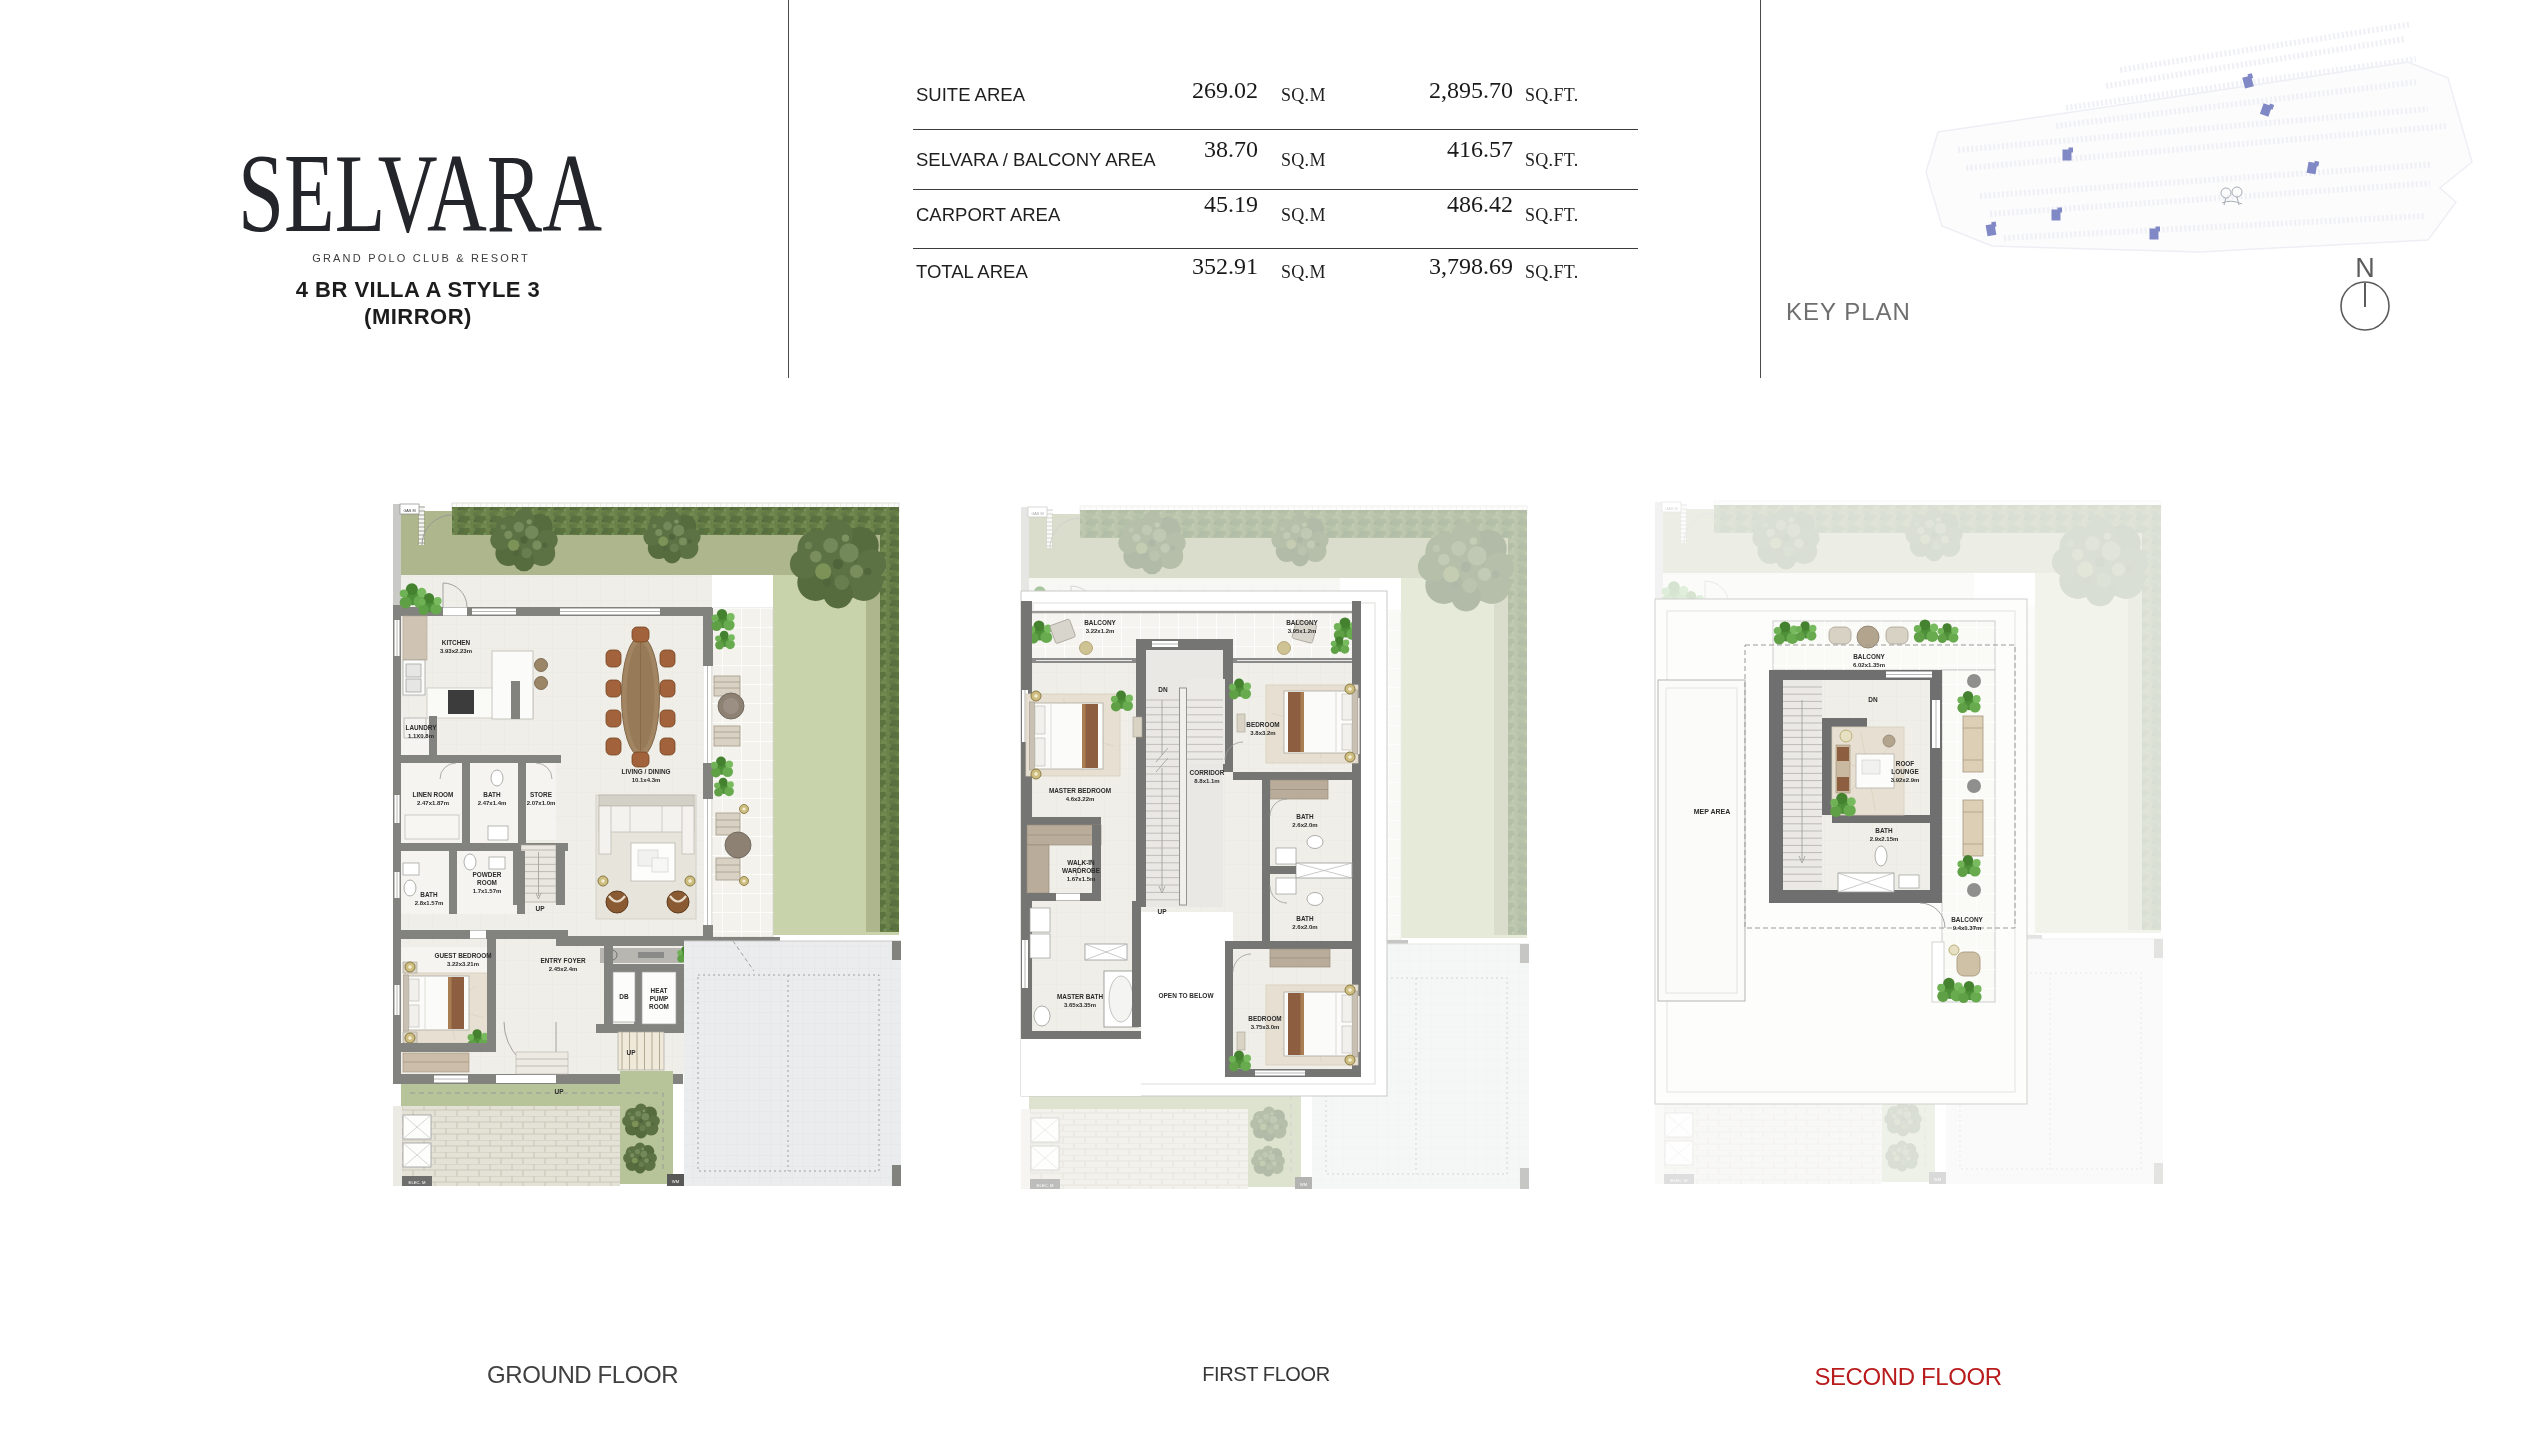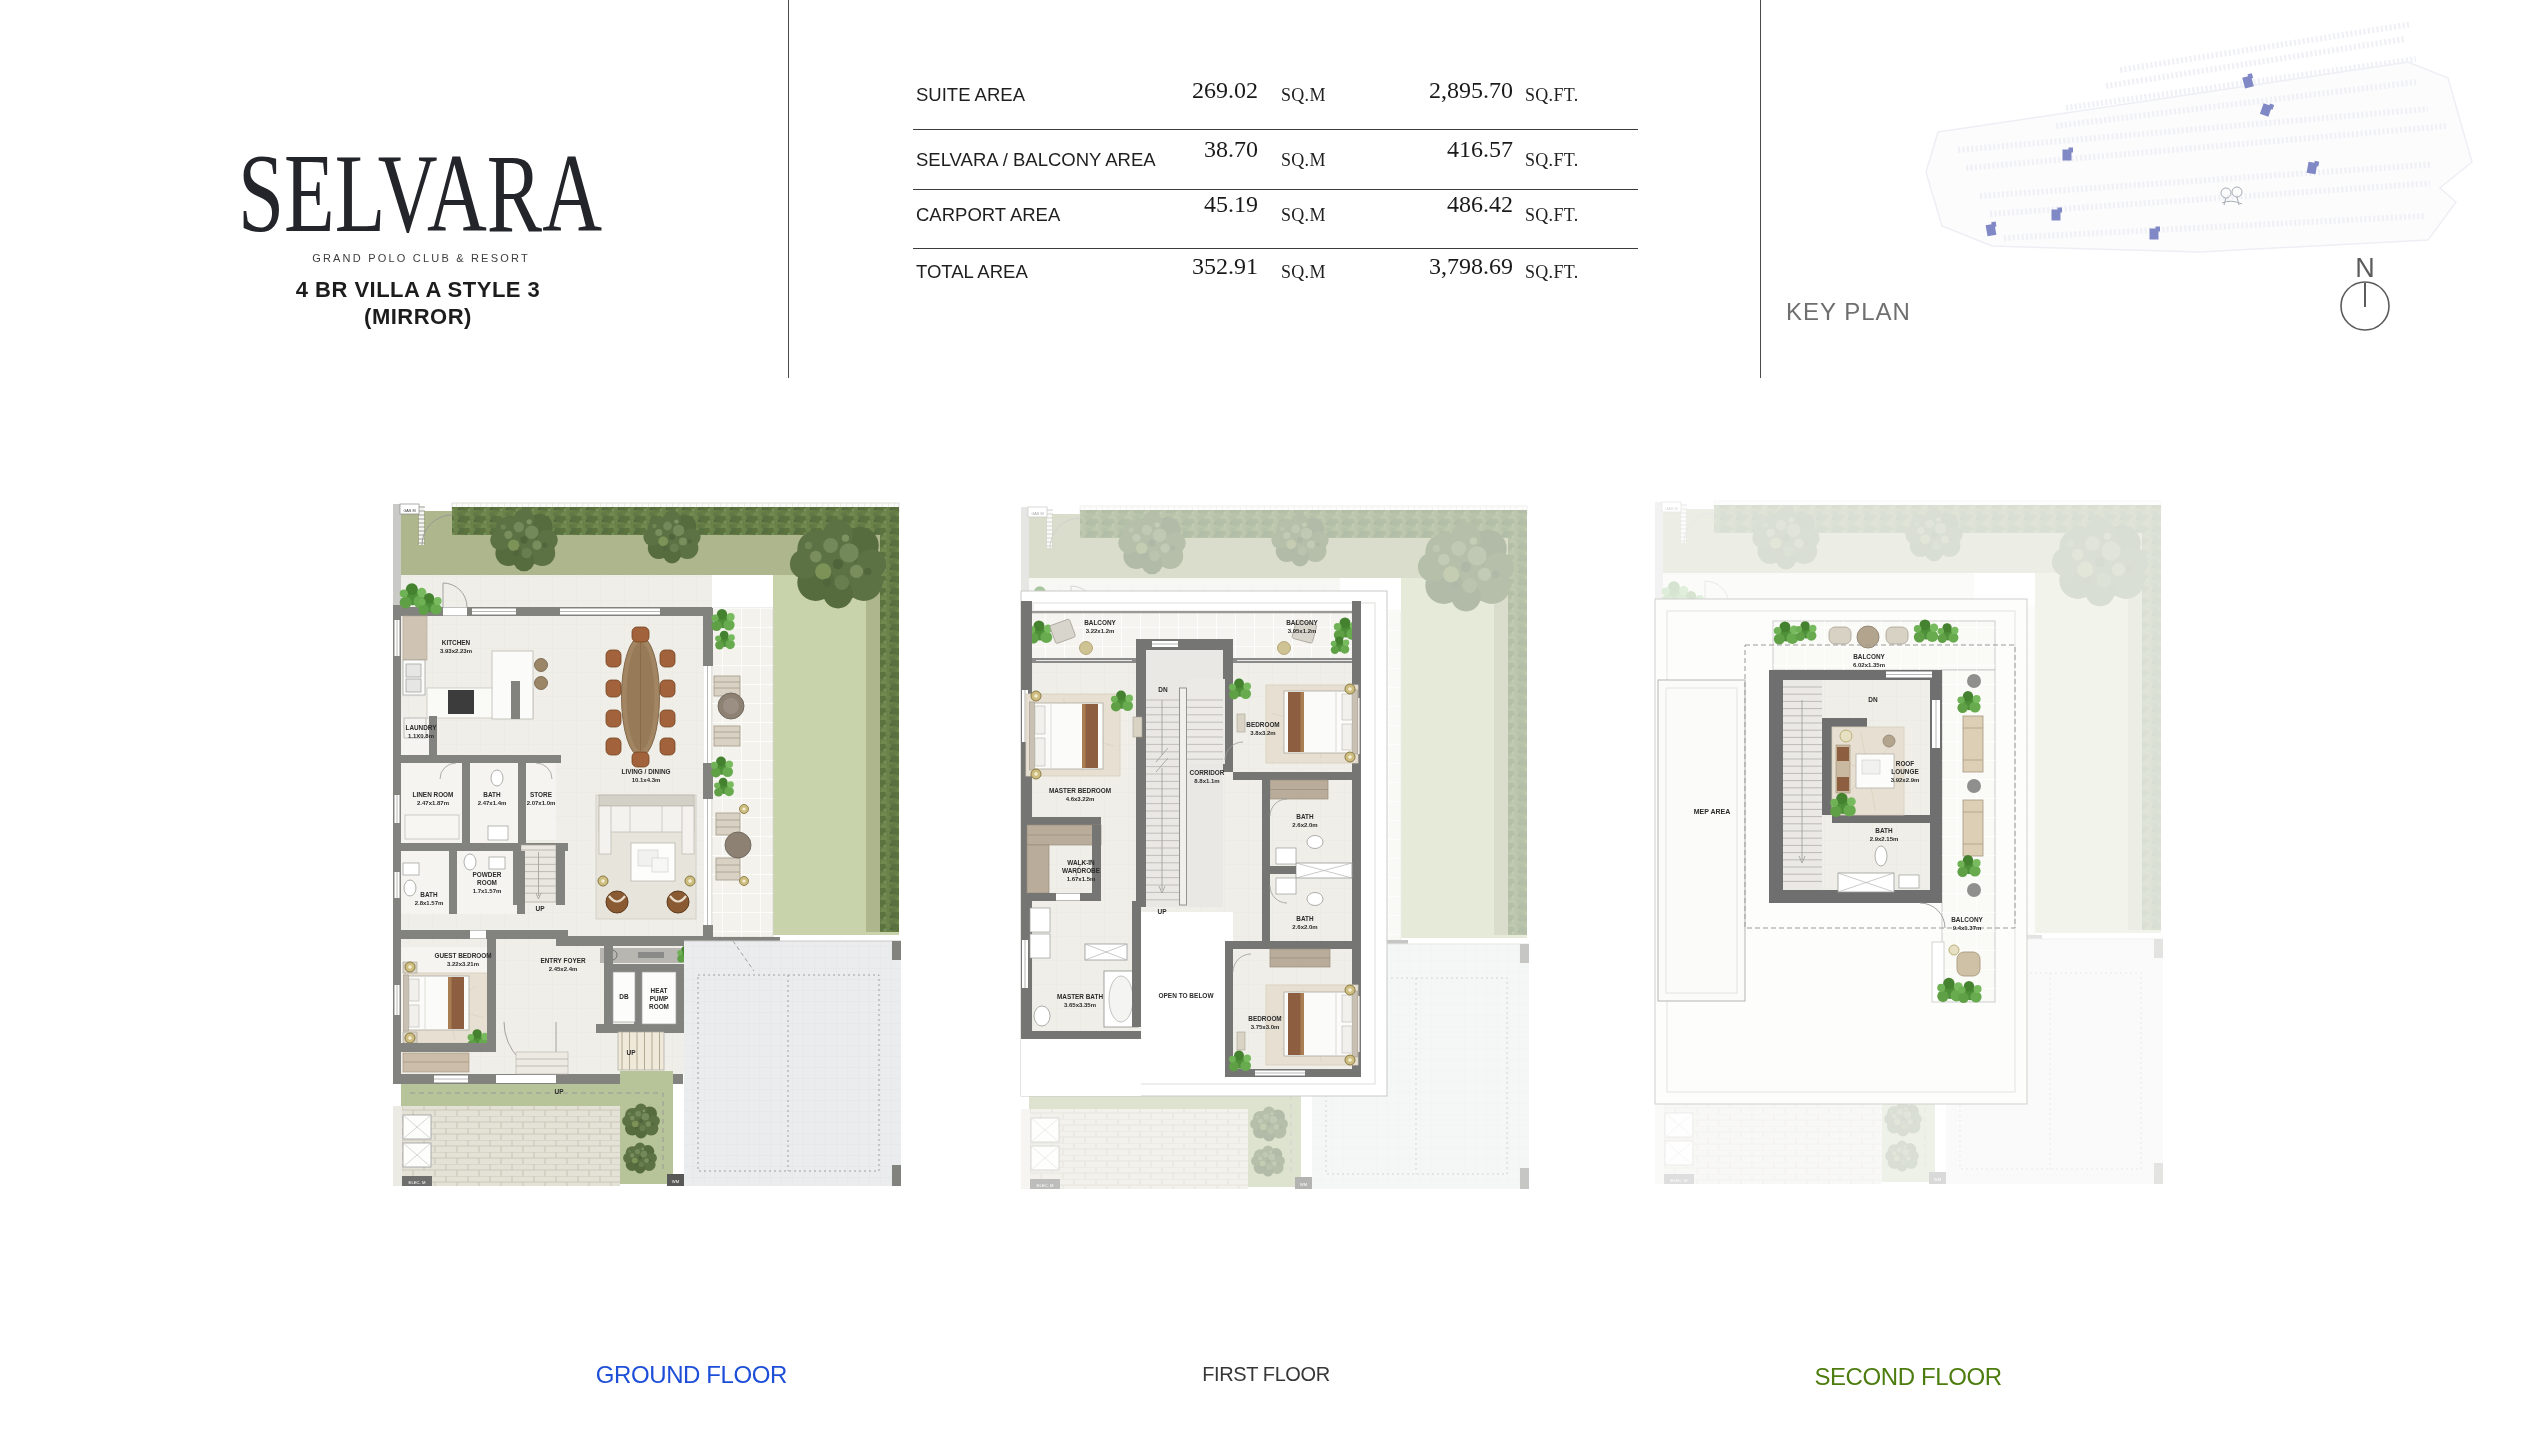--- a/index.html
+++ b/index.html
@@ -33,23 +33,23 @@
 <div class="abs unit" style="left:1525px;top:205px">SQ.FT.</div>
 <div class="abs lbl" style="left:916px;top:261px">TOTAL AREA</div>
 <div class="abs num" style="left:1100px;top:253px;width:158px;text-align:right">352.91</div>
 <div class="abs unit" style="left:1281px;top:262px">SQ.M</div>
 <div class="abs num" style="left:1355px;top:253px;width:158px;text-align:right">3,798.69</div>
 <div class="abs unit" style="left:1525px;top:262px">SQ.FT.</div>
 <div class="abs" style="left:913px;top:128.5px;width:725px;height:1px;background:#3c3c3c"></div>
 <div class="abs" style="left:913px;top:188.5px;width:725px;height:1px;background:#3c3c3c"></div>
 <div class="abs" style="left:913px;top:248px;width:725px;height:1px;background:#3c3c3c"></div>
 <div class="abs" style="left:1786px;top:298px;font-size:24px;color:#6f6f6f;letter-spacing:1px">KEY PLAN</div>
-<div class="abs" style="left:487px;top:1361px;width:300px;text-align:right;font-size:24px;color:#1d4ed8;letter-spacing:-0.4px">GROUND FLOOR</div>
+<div class="abs" style="left:487px;top:1361px;width:300px;text-align:left;font-size:24px;color:#404040;letter-spacing:-0.4px">GROUND FLOOR</div>
 <div class="abs" style="left:1116px;top:1363px;width:300px;text-align:center;font-size:20px;color:#373737;letter-spacing:-0.4px">FIRST FLOOR</div>
-<div class="abs" style="left:1758px;top:1363px;width:300px;text-align:center;font-size:24px;color:#4d7c0f;letter-spacing:-0.4px">SECOND FLOOR</div>
+<div class="abs" style="left:1758px;top:1363px;width:300px;text-align:center;font-size:24px;color:#b91c1c;letter-spacing:-0.4px">SECOND FLOOR</div>
 <svg class="abs" style="left:0;top:0" width="2528" height="1434" viewBox="0 0 2528 1434">
 <defs>
 <pattern id="hedge" width="16" height="12" patternUnits="userSpaceOnUse">
  <rect width="16" height="12" fill="#667d46"></rect>
  <circle cx="2" cy="3" r="4" fill="#5c7340"></circle>
  <circle cx="8" cy="8" r="4.5" fill="#6a8249"></circle>
  <circle cx="14" cy="3" r="3.5" fill="#587040"></circle>
  <circle cx="4" cy="11" r="3" fill="#71894f"></circle>
  <circle cx="12" cy="11" r="3" fill="#5f7844"></circle>
  <circle cx="8" cy="1" r="2.5" fill="#6d854d"></circle>

